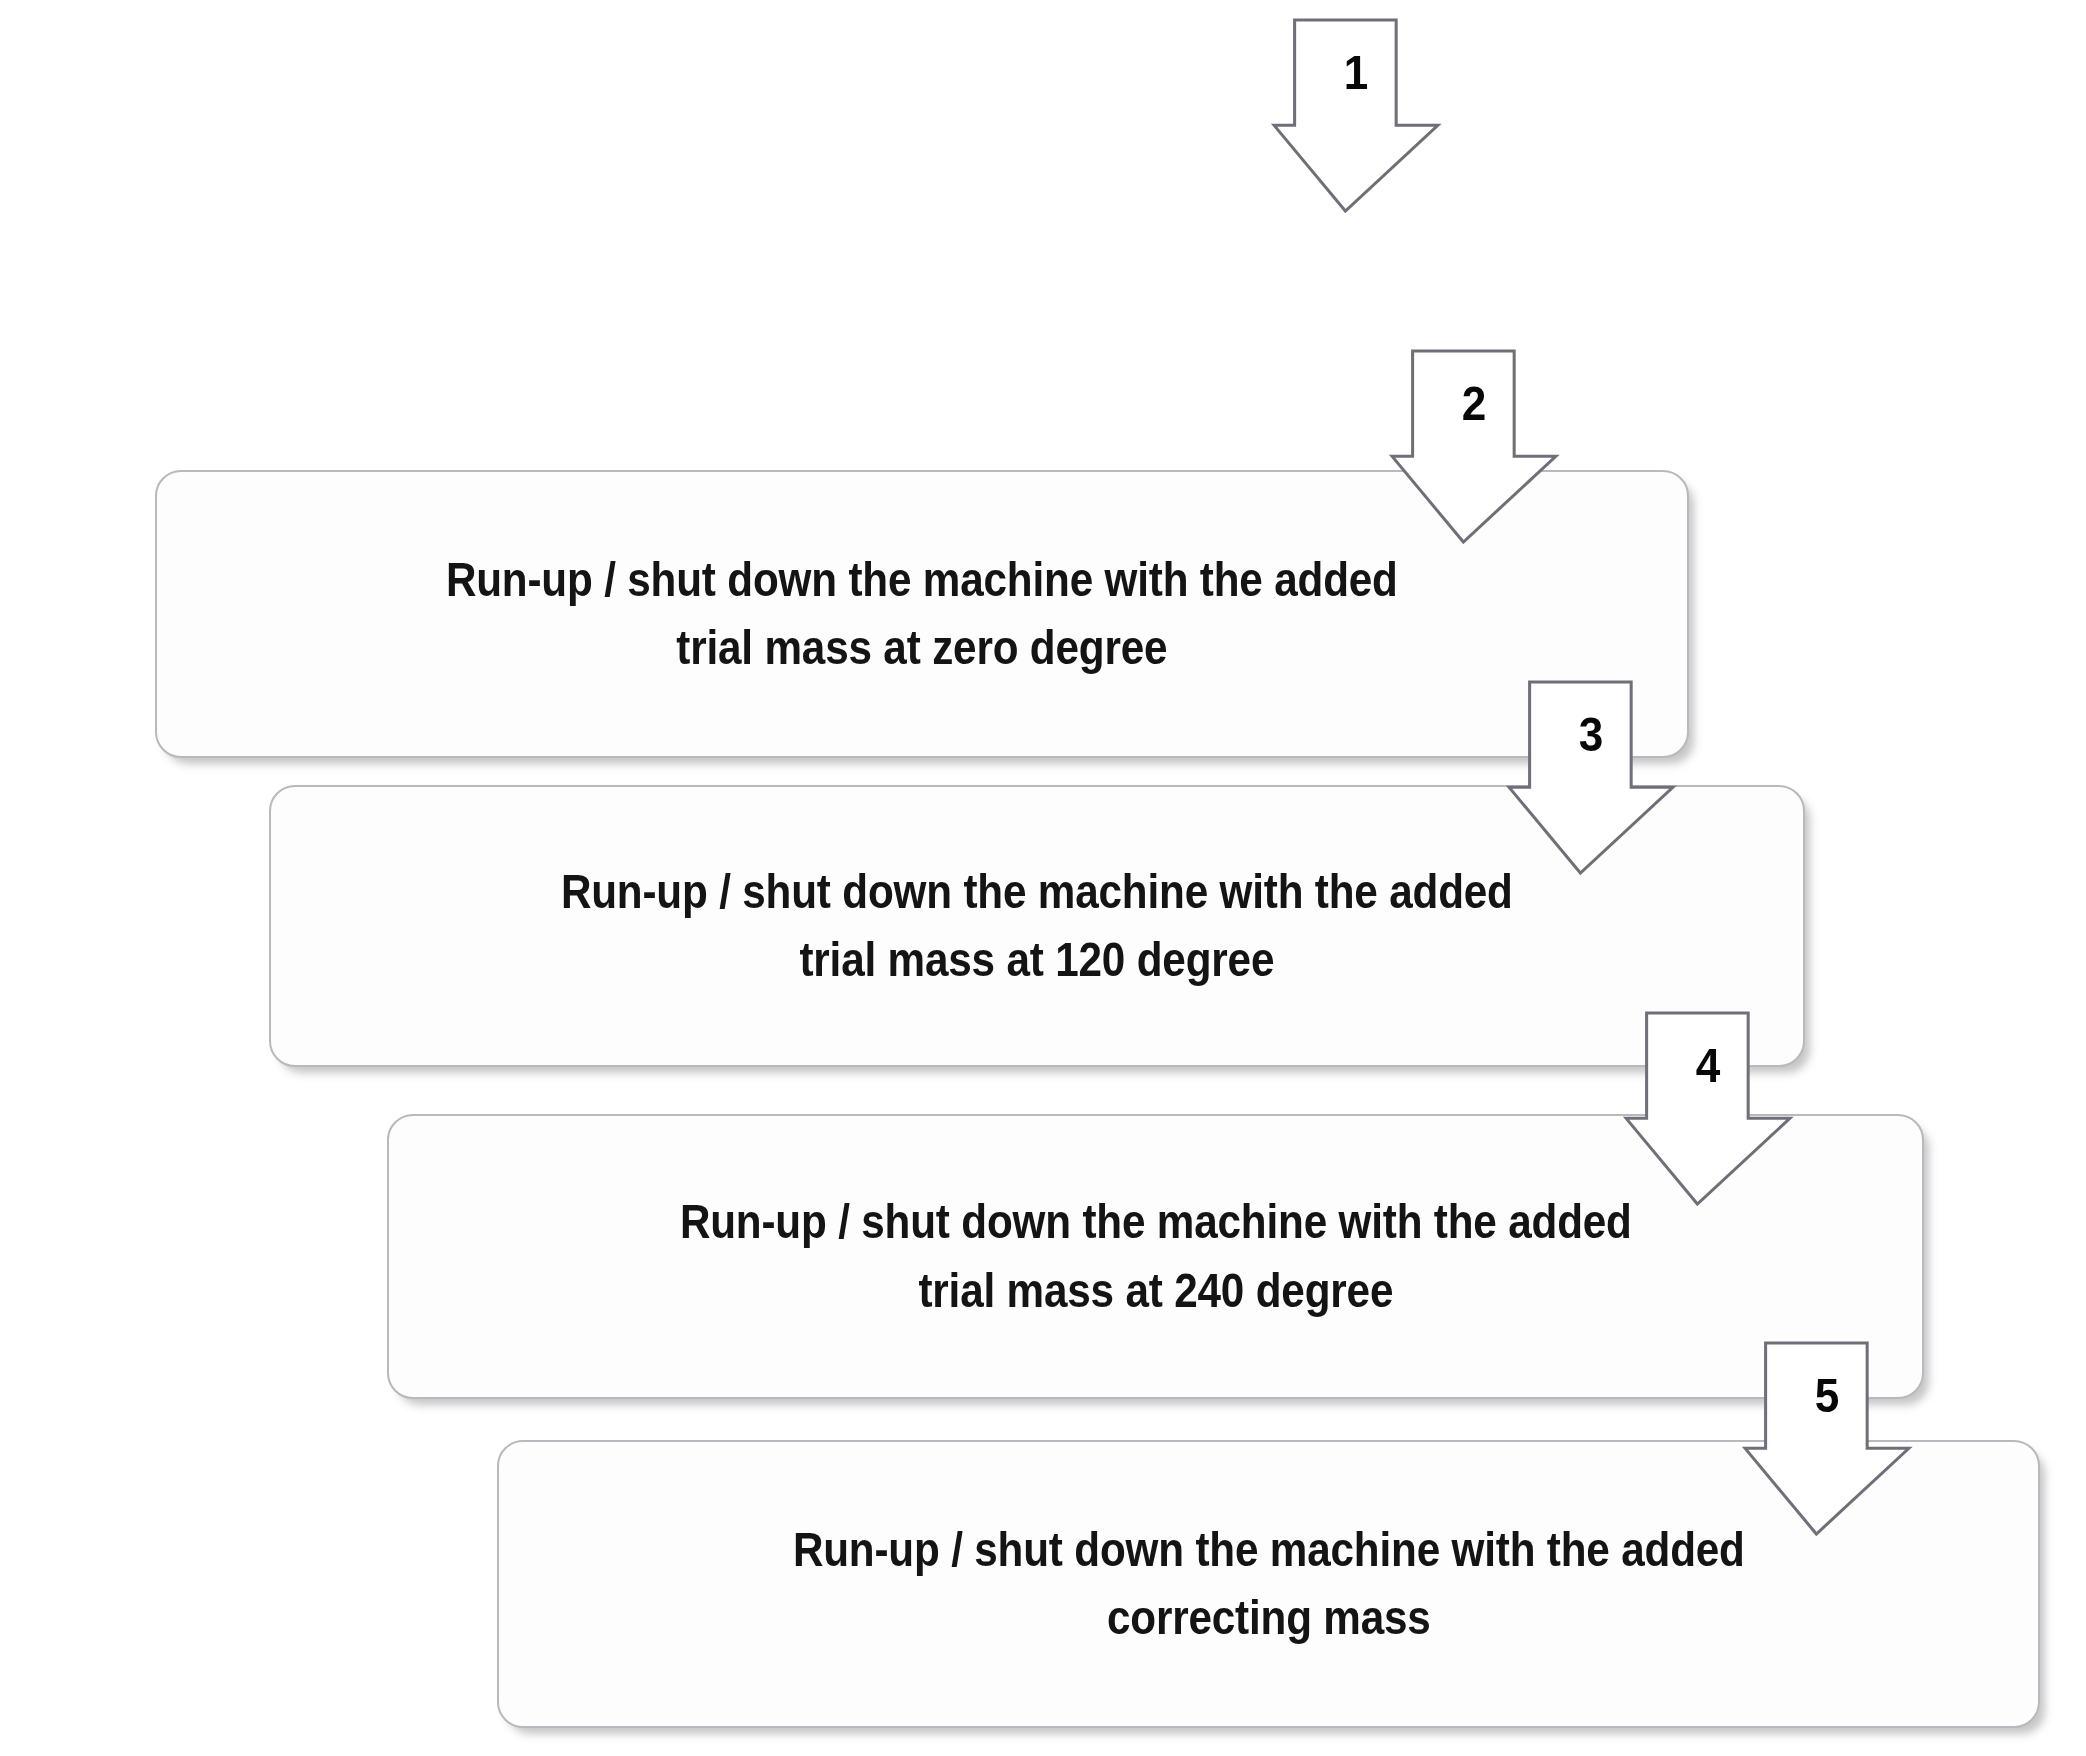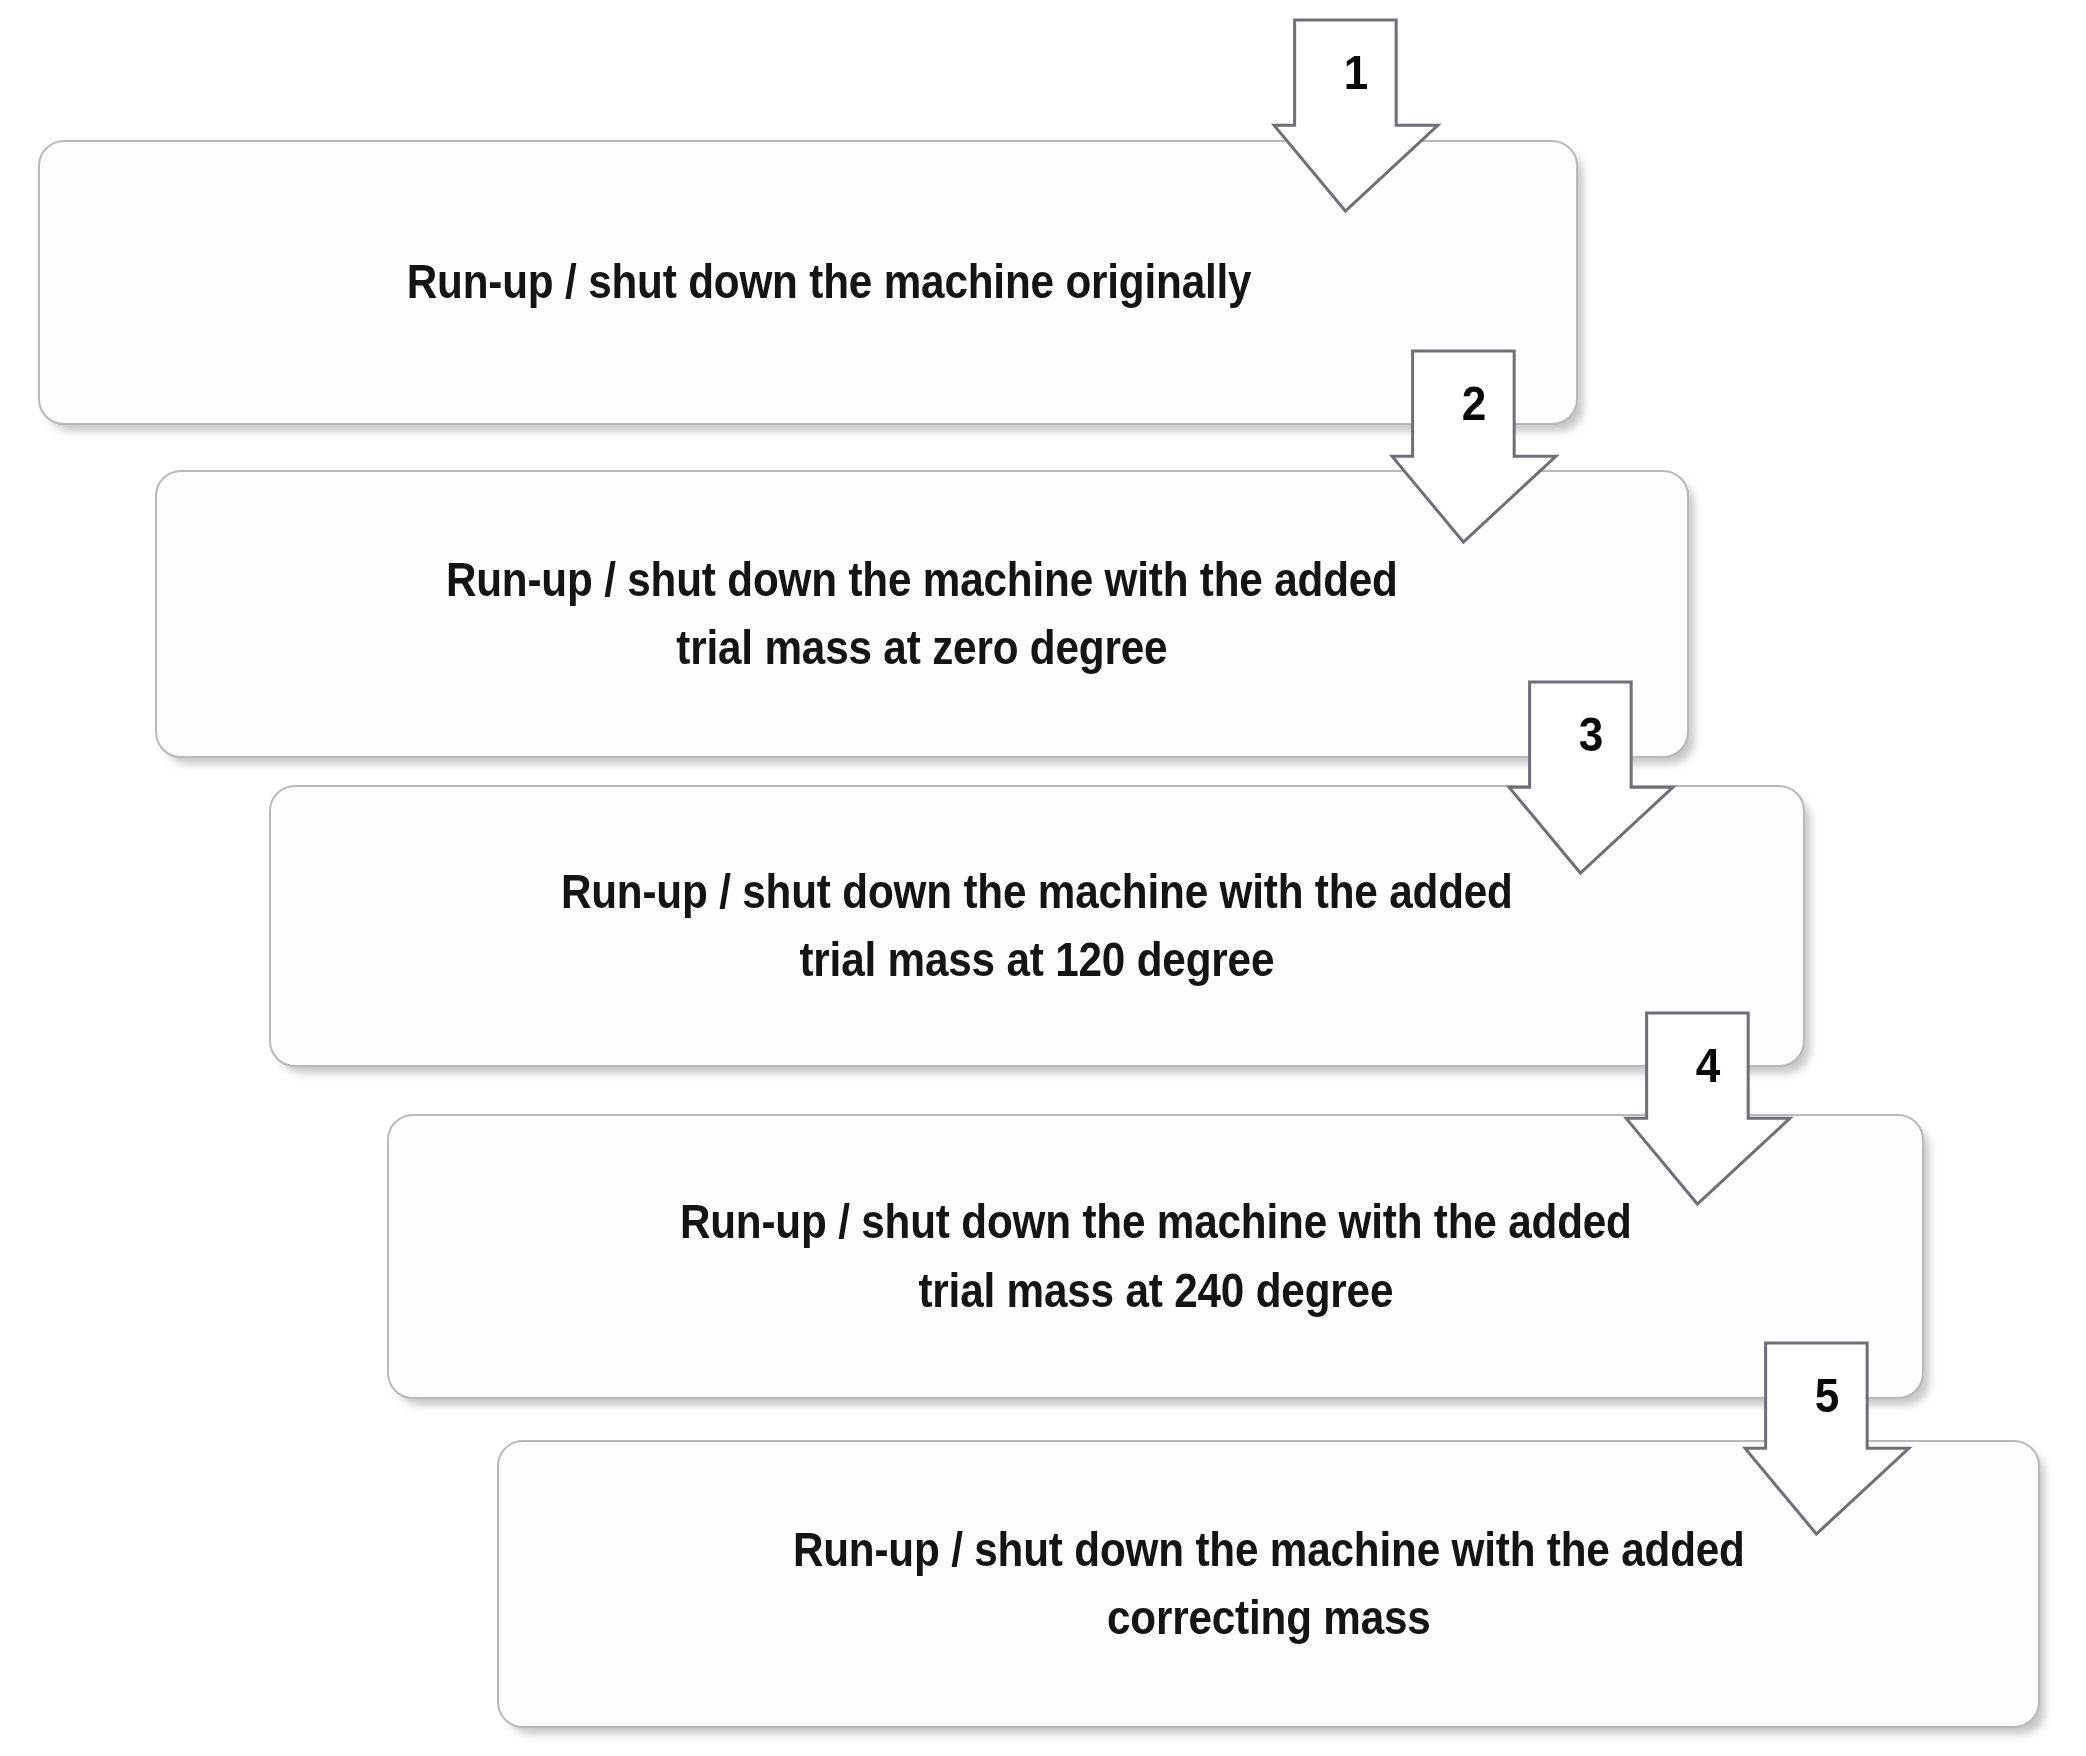--- a/index.html
+++ b/index.html
@@ -81,23 +81,20 @@
   #arrow-2 .arrow-num { top: 24px; }
   #arrow-3 .arrow-num { top: 24px; }
   #arrow-4 .arrow-num { top: 24px; }
   #arrow-5 .arrow-num { top: 24px; }
 </style>
 </head>
 <body>
 
 <div id="canvas">
 
-  <div class="proc-box" id="box-1">
-    <div class="proc-label">Run-up / shut down the machine originally</div>
-  </div>
 
   <div class="proc-box" id="box-2">
     <div class="proc-label">Run-up / shut down the machine with the added
 trial mass at zero degree</div>
   </div>
 
   <div class="proc-box" id="box-3">
     <div class="proc-label">Run-up / shut down the machine with the added
 trial mass at 120  degree</div>
   </div>

